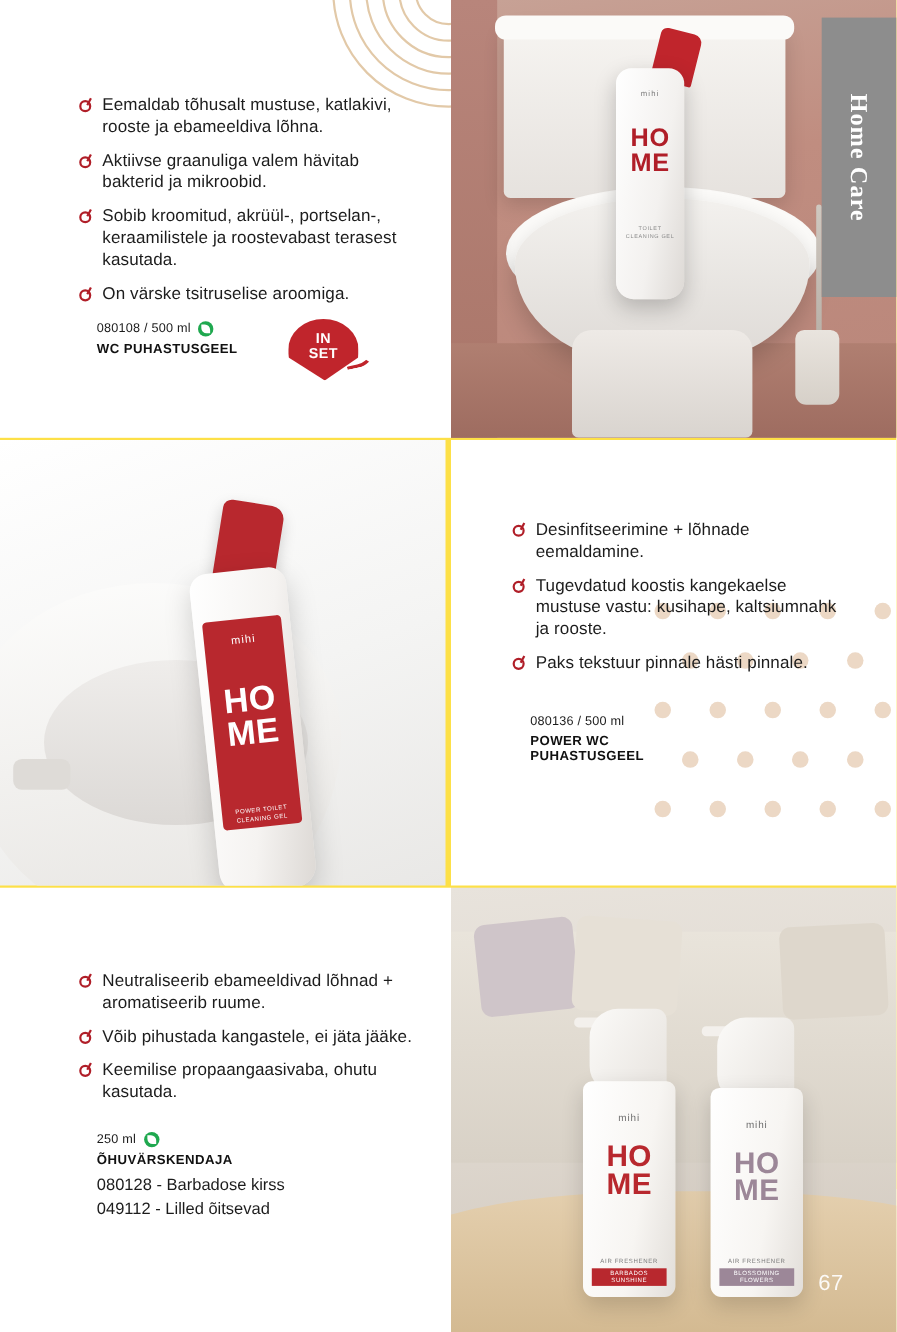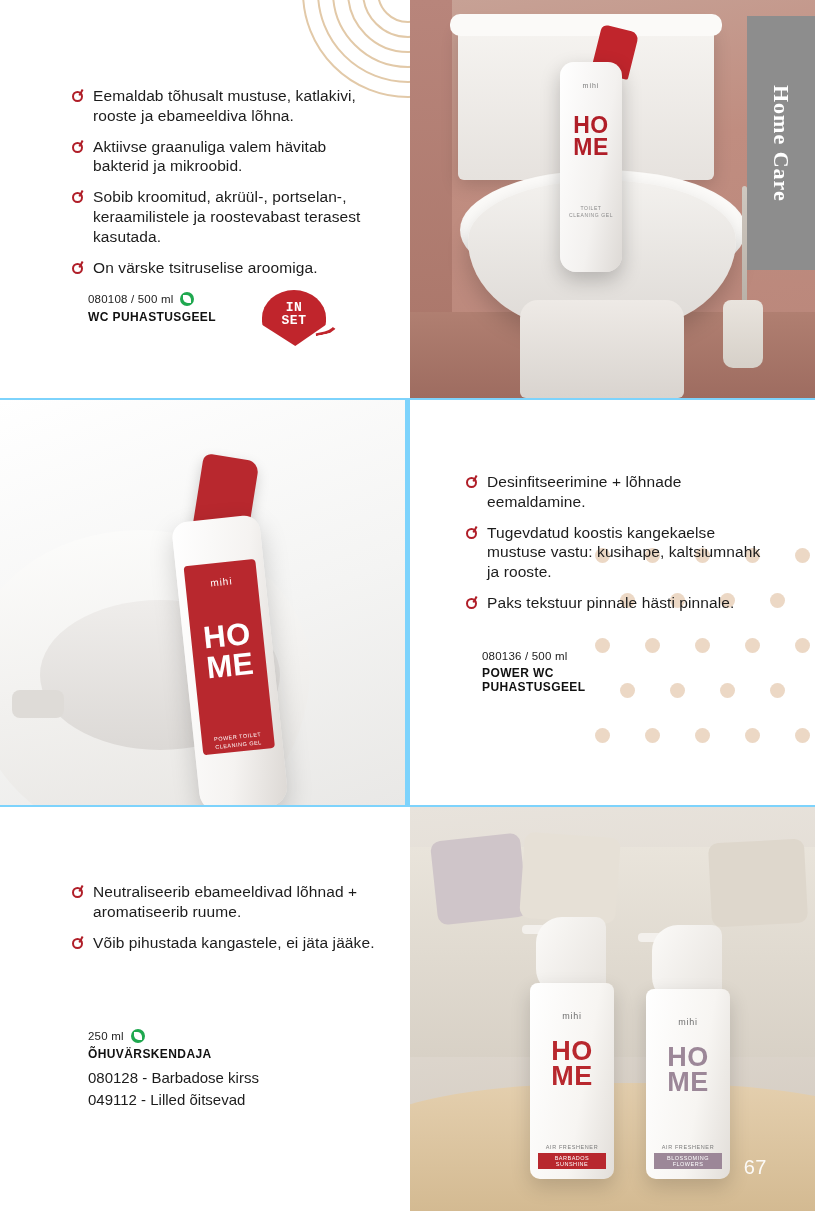--- a/index.html
+++ b/index.html
@@ -5,21 +5,21 @@
   * { box-sizing: border-box; margin: 0; padding: 0; }
   html, body {
     width: 815px; height: 1211px;
     background: #ffffff;
     font-family: "Liberation Sans", sans-serif;
     overflow: hidden;
   }
   .page {
     position: relative;
     width: 815px; height: 1081px;
-    background: #7dd3fc;
+    background: #fde047;
   }
 
   
   .sec1-text {
     position: absolute; left: 0; top: 0; width: 410px; height: 398px;
     background: #ffffff;
   }
   .deco-arcs {
     position: absolute; right: -60px; top: -70px;
     width: 230px; height: 230px;
@@ -74,21 +74,21 @@
     background: #ffffff;
   }
   .prod-name {
     font-size: 12px; font-weight: bold; color: #111; letter-spacing: 0.4px;
     margin-top: 4px;
   }
   .s1-meta { position: absolute; left: 88px; top: 292px; }
 
   .in-set-badge {
     position: absolute; left: 262px; top: 290px;
-    width: 72px; height: 60px; font-family: Liberation Mono, monospace;
+    width: 72px; height: 60px;
   }
   .in-set-shape {
     position: absolute; left: 0; top: 0;
     width: 64px; height: 56px;
     background: #c0252c;
     border-radius: 50% 50% 46% 46% / 50% 50% 44% 44%;
     clip-path: polygon(0% 0%, 100% 0%, 100% 62%, 52% 100%, 0% 62%);
     display: flex; align-items: center; justify-content: center;
   }
   .in-set-text {
@@ -494,20 +494,24 @@
   <div class="sec3-text">
     <div class="s3-bullets">
       <div class="bullet-row">
         <span class="bullet-mark"></span>
         <span class="bullet-text">Neutraliseerib ebameeldivad lõhnad + aromatiseerib ruume.</span>
       </div>
       <div class="bullet-row">
         <span class="bullet-mark"></span>
         <span class="bullet-text">Võib pihustada kangastele, ei jäta jääke.</span>
       </div>
+      <div class="bullet-row">
+        <span class="bullet-mark"></span>
+        <span class="bullet-text">Keemilise propaangaasivaba, ohutu kasutada.</span>
+      </div>
     </div>
 
     <div class="s3-meta">
       <div class="code-line">
         <span>250 ml</span>
         <span class="eco-badge"></span>
       </div>
       <div class="prod-name">ÕHUVÄRSKENDAJA</div>
       <div class="sub-code">
         <div>080128 - Barbadose kirss</div>

